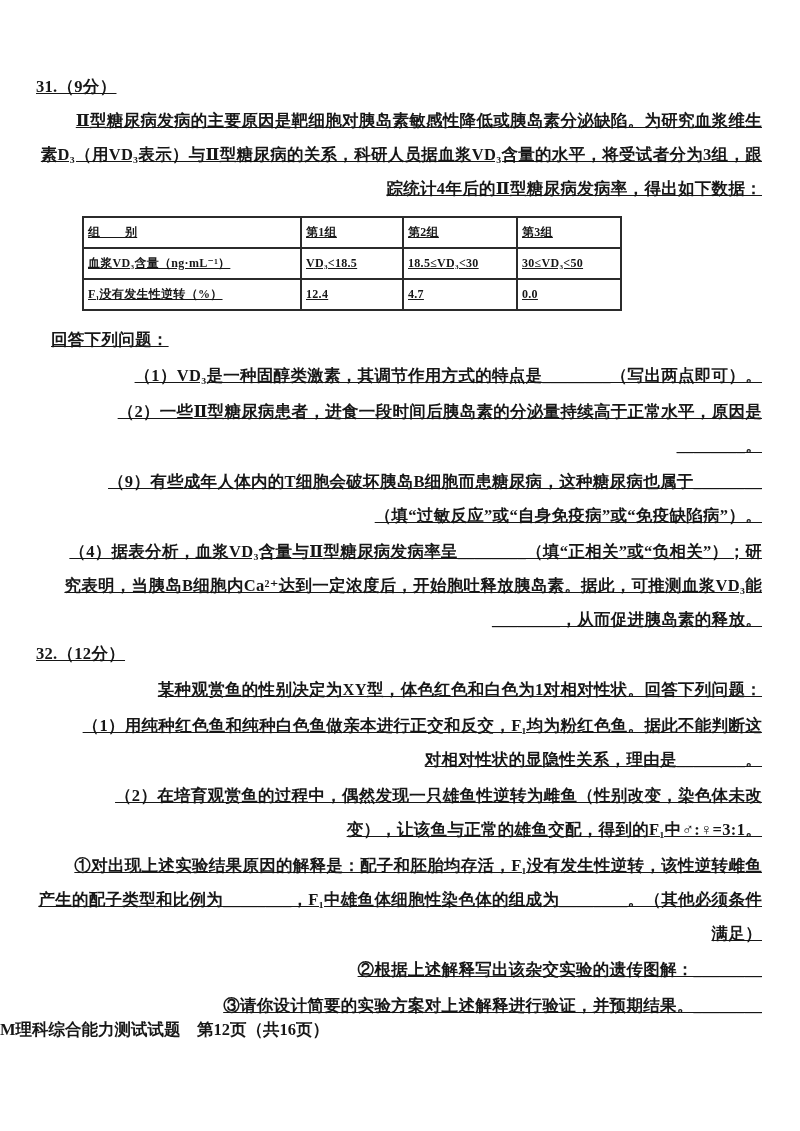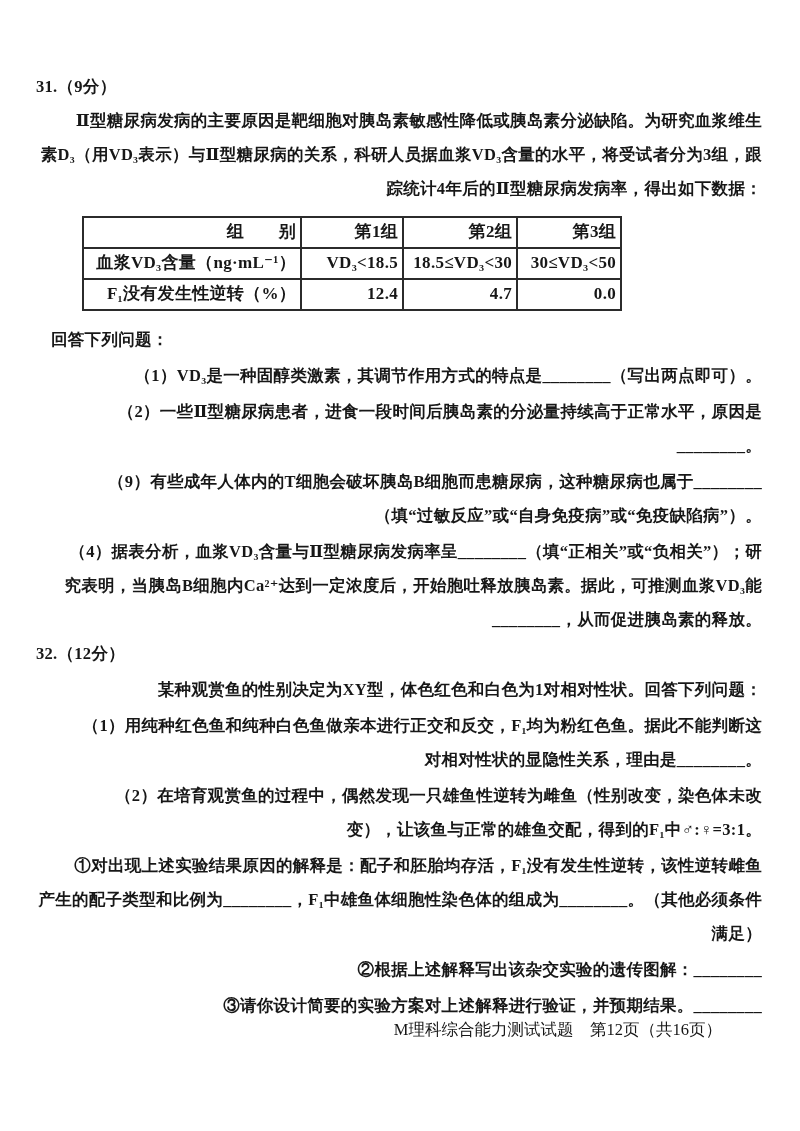--- a/index.html
+++ b/index.html
@@ -14,55 +14,56 @@
     font-family: "Liberation Serif", "DejaVu Serif", serif;
     font-weight: bold;
     color: #171717;
     overflow: hidden;
   }
   .content {
     padding: 70px 38px 0 36px;
     font-size: 16.5px;
     line-height: 34px;
     letter-spacing: 0.3px;
+    text-decoration: underline;
   }
   p { margin: 0; }
   .heading { margin: 0; }
   .indent { text-indent: 2em; text-align: right; }
   .prompt { margin: 12px 0 0 15px; }
   .item { margin-top: 2px; }
   table.qtable {
     border-collapse: collapse;
     margin: 10px 0 0 46px;
     table-layout: fixed;
   }
   table.qtable th, table.qtable td {
     border: 2px solid #2b2b2b;
     height: 29px;
     padding: 0 4px;
-    text-align: right;
+    text-align: left;
     vertical-align: middle;
-    font-size: 17px;
+    font-size: 12px;
     font-weight: bold;
     line-height: 1.2;
     white-space: nowrap;
   }
   .col-label { width: 218px; }
   .col-g1 { width: 102px; }
   .col-g2 { width: 114px; }
   .col-g3 { width: 104px; }
   .footer {
     position: absolute;
     top: 1013px;
     left: 0;
     width: 722px;
-    text-align: right;
+    text-align: left;
     font-size: 16.5px;
     line-height: 34px;
-    font-weight: normal;
+    font-weight: bold;
   }
 </style>
 </head>
 <body>
 
 <div class="content">
 
   <section>
     <p class="heading">31.（9分）</p>
     <p class="indent">Ⅱ型糖尿病发病的主要原因是靶细胞对胰岛素敏感性降低或胰岛素分泌缺陷。为研究血浆维生素D₃（用VD₃表示）与Ⅱ型糖尿病的关系，科研人员据血浆VD₃含量的水平，将受试者分为3组，跟踪统计4年后的Ⅱ型糖尿病发病率，得出如下数据：</p>

